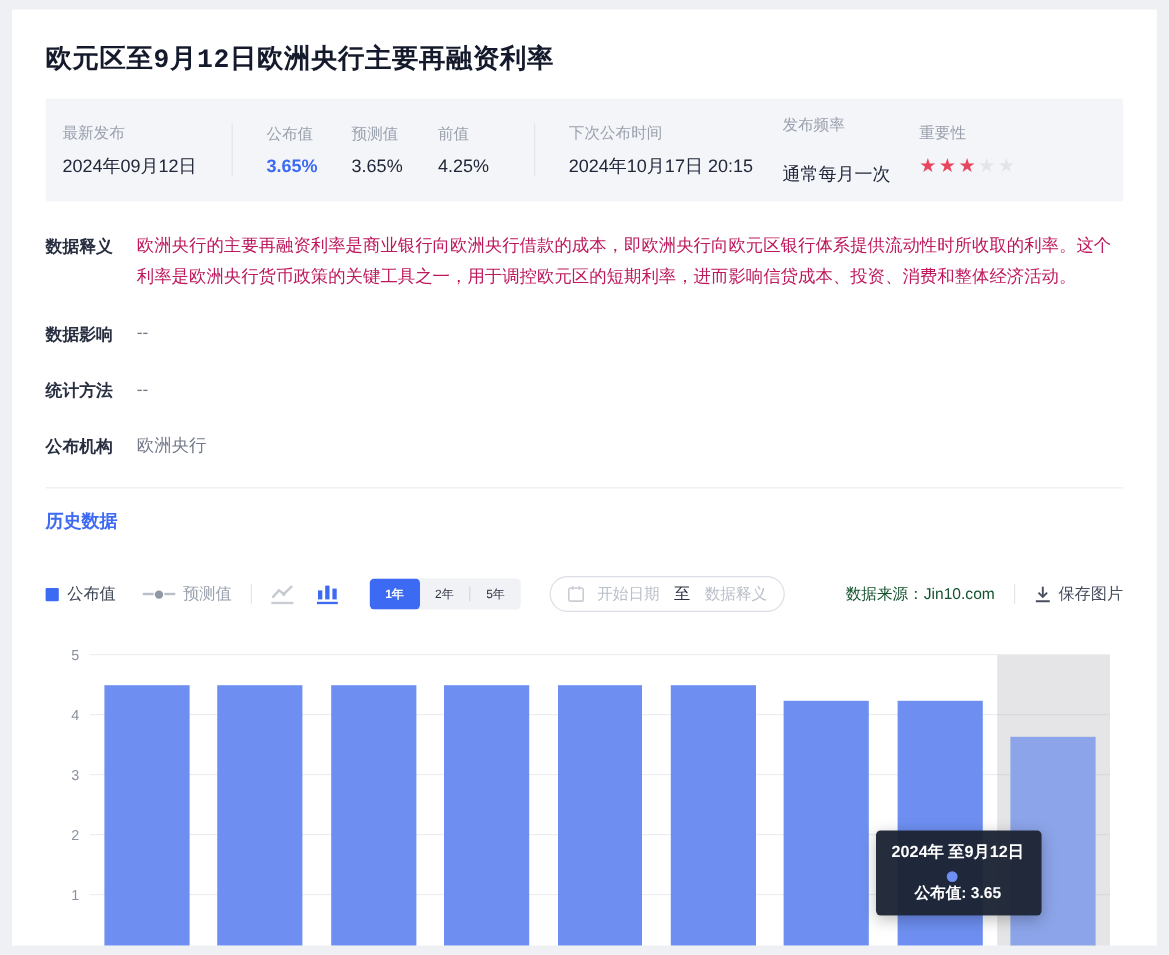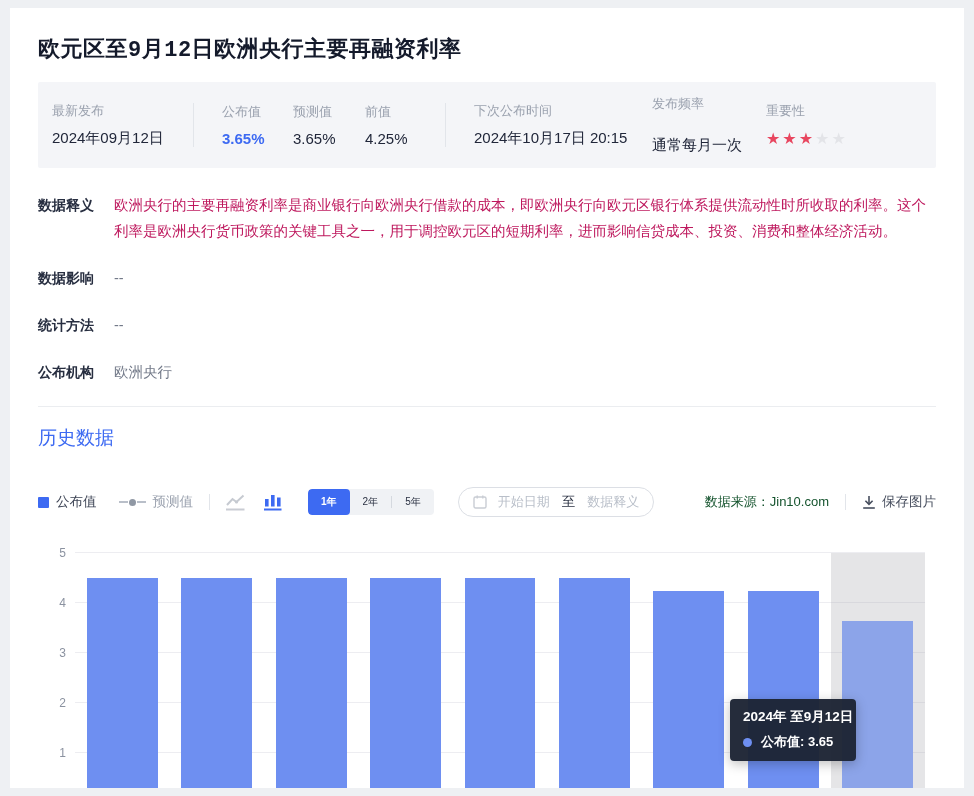--- a/index.html
+++ b/index.html
@@ -46,21 +46,21 @@
   .stars { font-size: 16px; letter-spacing: 2px; line-height: 20px; }
   .star-on  { color: #e8465f; }
   .star-off { color: #e3e4e8; }
   
   .details { margin-top: 24px; }
   .d-row { display: flex; margin-bottom: 21px; }
   .d-label { flex: none; width: 60px; margin-right: 16px; font-size: 14px; font-weight: 700; color: #272e40; line-height: 26px; }
   .d-value { font-size: 14.5px; color: #be185d; line-height: 26px; }
   .d-value.muted { color: #737a89; }
   .rule { border: none; border-top: 1px solid #ebedf0; margin: 18px 0 16px 0; }
-  .section-title { font-size: 19px; font-weight: 400; color: #3d6af2; margin-top: 18px; }
+  .section-title { font-size: 15px; font-weight: 700; color: #3d6af2; margin-top: 18px; }
   
   .controls { display: flex; align-items: center; margin-top: 36px; height: 30px; }
   .legend-item { display: flex; align-items: center; cursor: pointer; }
   .lg-sq { width: 11px; height: 11px; background: #3d6af2; border-radius: 1px; margin-right: 7px; }
   .lg-label { font-size: 13.5px; color: #3c4354; }
   .legend-forecast { margin-left: 22px; }
   .lg-line { width: 9px; height: 2px; background: #b9bfc9; }
   .lg-dot { width: 7px; height: 7px; border-radius: 50%; background: #9098a4; margin: 0 1px; }
   .legend-forecast .lg-label { margin-left: 7px; color: #9aa1ae; }
   .v-div { width: 1px; height: 16px; background: #e2e5ea; margin: 0 16px; }
@@ -82,25 +82,25 @@
   .y-axis { position: absolute; left: 0; top: 12px; bottom: 38px; width: 28px; }
   .y-tick { position: absolute; right: 0; transform: translateY(50%); font-size: 12px; color: #8b92a0; }
   .plot { position: absolute; left: 37px; right: 11px; top: 12px; bottom: 38px; }
   .gridline { position: absolute; left: 0; right: 0; height: 1px; background: #ededf1; }
   .gridline.base { background: #dfe2e8; }
   .hover-band { position: absolute; top: 0; bottom: 0; background: rgba(160,163,170,0.28); }
   .bar { position: absolute; bottom: 0; border-radius: 0; cursor: pointer; }
   .tooltip {
     position: absolute; left: 692px; top: 158px; z-index: 5;
     background: rgba(28,35,51,0.96); border-radius: 4px;
-    padding: 9px 3px 10px 13px; color: #ffffff;
+    padding: 9px 15px 10px 13px; color: #ffffff;
     box-shadow: 0 3px 12px rgba(0,0,0,0.25);
   }
   .tt-title { font-size: 13.5px; font-weight: 700; margin-bottom: 7px; white-space: nowrap; }
-  .tt-row { display: flex; align-items: center; white-space: nowrap; }
+  .tt-row { display: flex; align-items: center; white-space: nowrap; flex-direction: column; }
   .tt-dot { width: 9px; height: 9px; border-radius: 50%; background: #6e8ff1; margin-right: 9px; }
   .tt-text { font-size: 13px; font-weight: 600; }
 </style>
 </head>
 <body>
 
 <div class="card">
 
   <h1 class="page-title">欧元区至9月12日欧洲央行主要再融资利率</h1>
 

